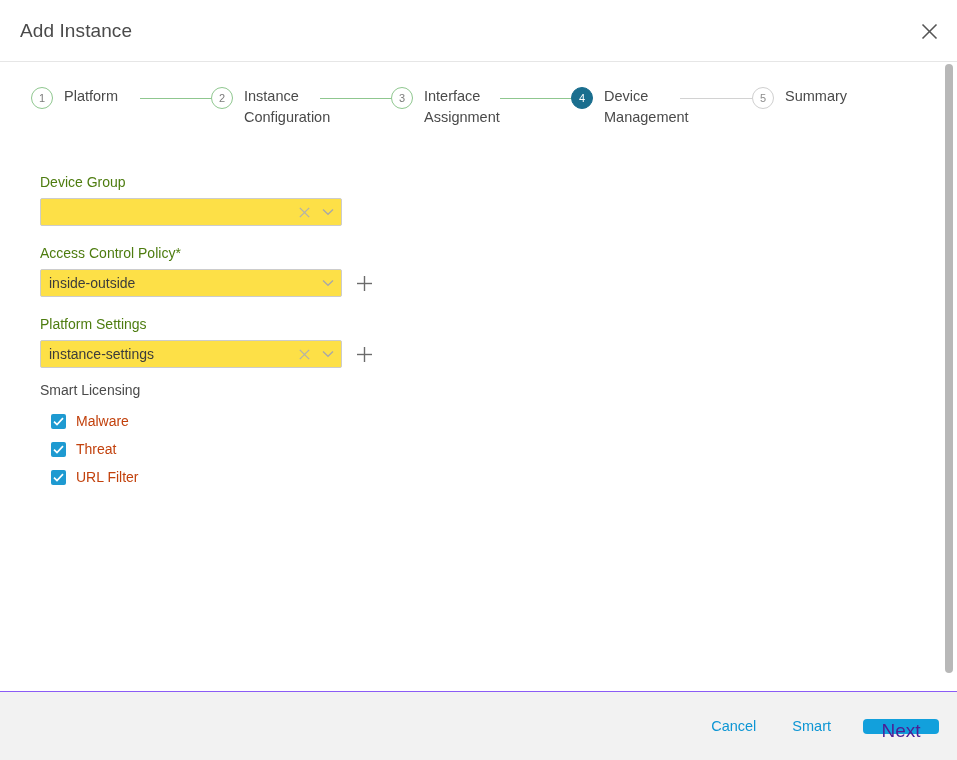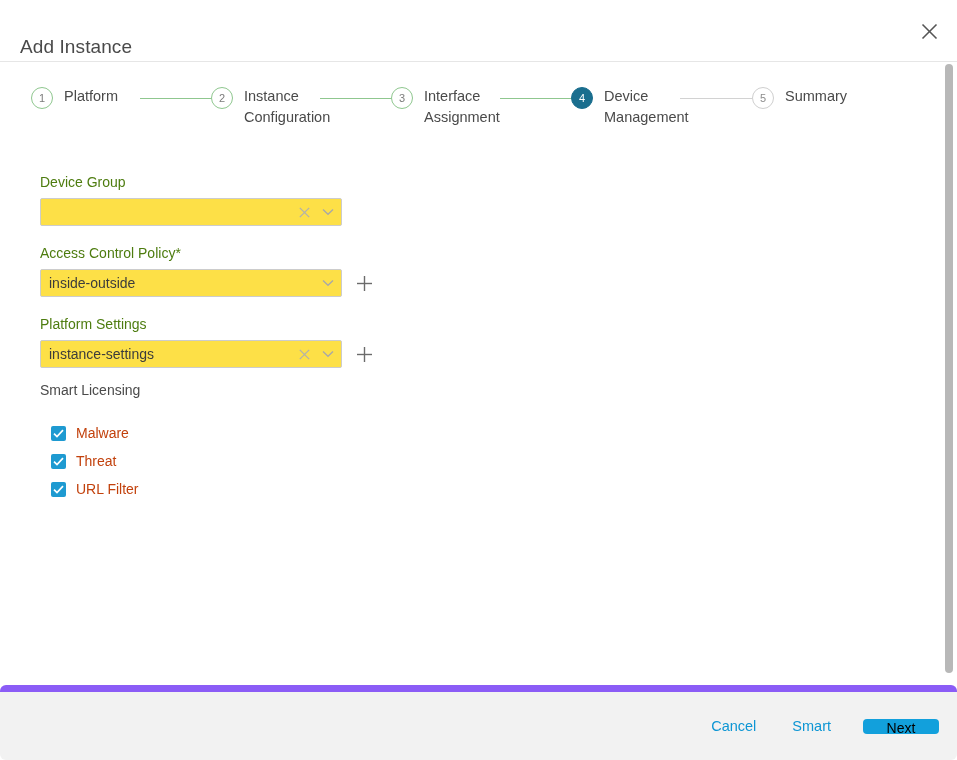--- a/index.html
+++ b/index.html
@@ -35,21 +35,20 @@
   }
   .dialog-title {
     position: absolute;
     left: 20px;
     top: 20px;
     font-size: 19px;
     font-weight: 400;
     color: #4a4a4a;
     letter-spacing: 0.1px;
     white-space: nowrap;
-    margin-top: 16px;
   }
   .close-btn {
     position: absolute;
     right: 14px;
     top: 17px;
     width: 28px;
     height: 28px;
     cursor: pointer;
     display: flex;
     align-items: center;
@@ -212,21 +211,21 @@
     height: 20px;
     display: flex;
     align-items: center;
     justify-content: center;
     cursor: pointer;
   }
 
   .group-title {
     font-size: 14px;
     color: #4a4a4a;
-    margin-bottom: 26px;
+    margin-bottom: 14px;
     line-height: 17px;
   }
   .checkbox-row {
     display: flex;
     align-items: center;
     margin-bottom: 11px;
     padding-left: 11px;
   }
   .checkbox {
     width: 15px;
@@ -245,23 +244,22 @@
     font-size: 14px;
     color: #c2410c;
     line-height: 17px;
   }
 
   
   .dialog-footer {
     flex: 0 0 68px;
     height: 68px;
     background: #f2f2f2;
-    border-top: 7px solid #8b5cf6;
+    border-top: 1px solid #8b5cf6;
     position: relative;
-    border-radius: 6px;
   }
   .footer-actions {
     position: absolute;
     right: 18px;
     top: 0;
     height: 68px;
     display: flex;
     align-items: center;
     gap: 0px;
   }
@@ -270,22 +268,22 @@
     color: #0d96d4;
     cursor: pointer;
     padding: 6px 18px;
     background: none;
     border: none;
     font-family: inherit;
   }
   .primary-btn {
     margin-left: 14px;
     background: #12a0dc;
-    color: #000000;
-    font-size: 14px;
+    color: #4c1d95;
+    font-size: 19px;
     border: none;
     border-radius: 4px;
     width: 76px;
     height: 15px;
     cursor: pointer;
     font-family: inherit;
   }
 </style>
 </head>
 <body>

